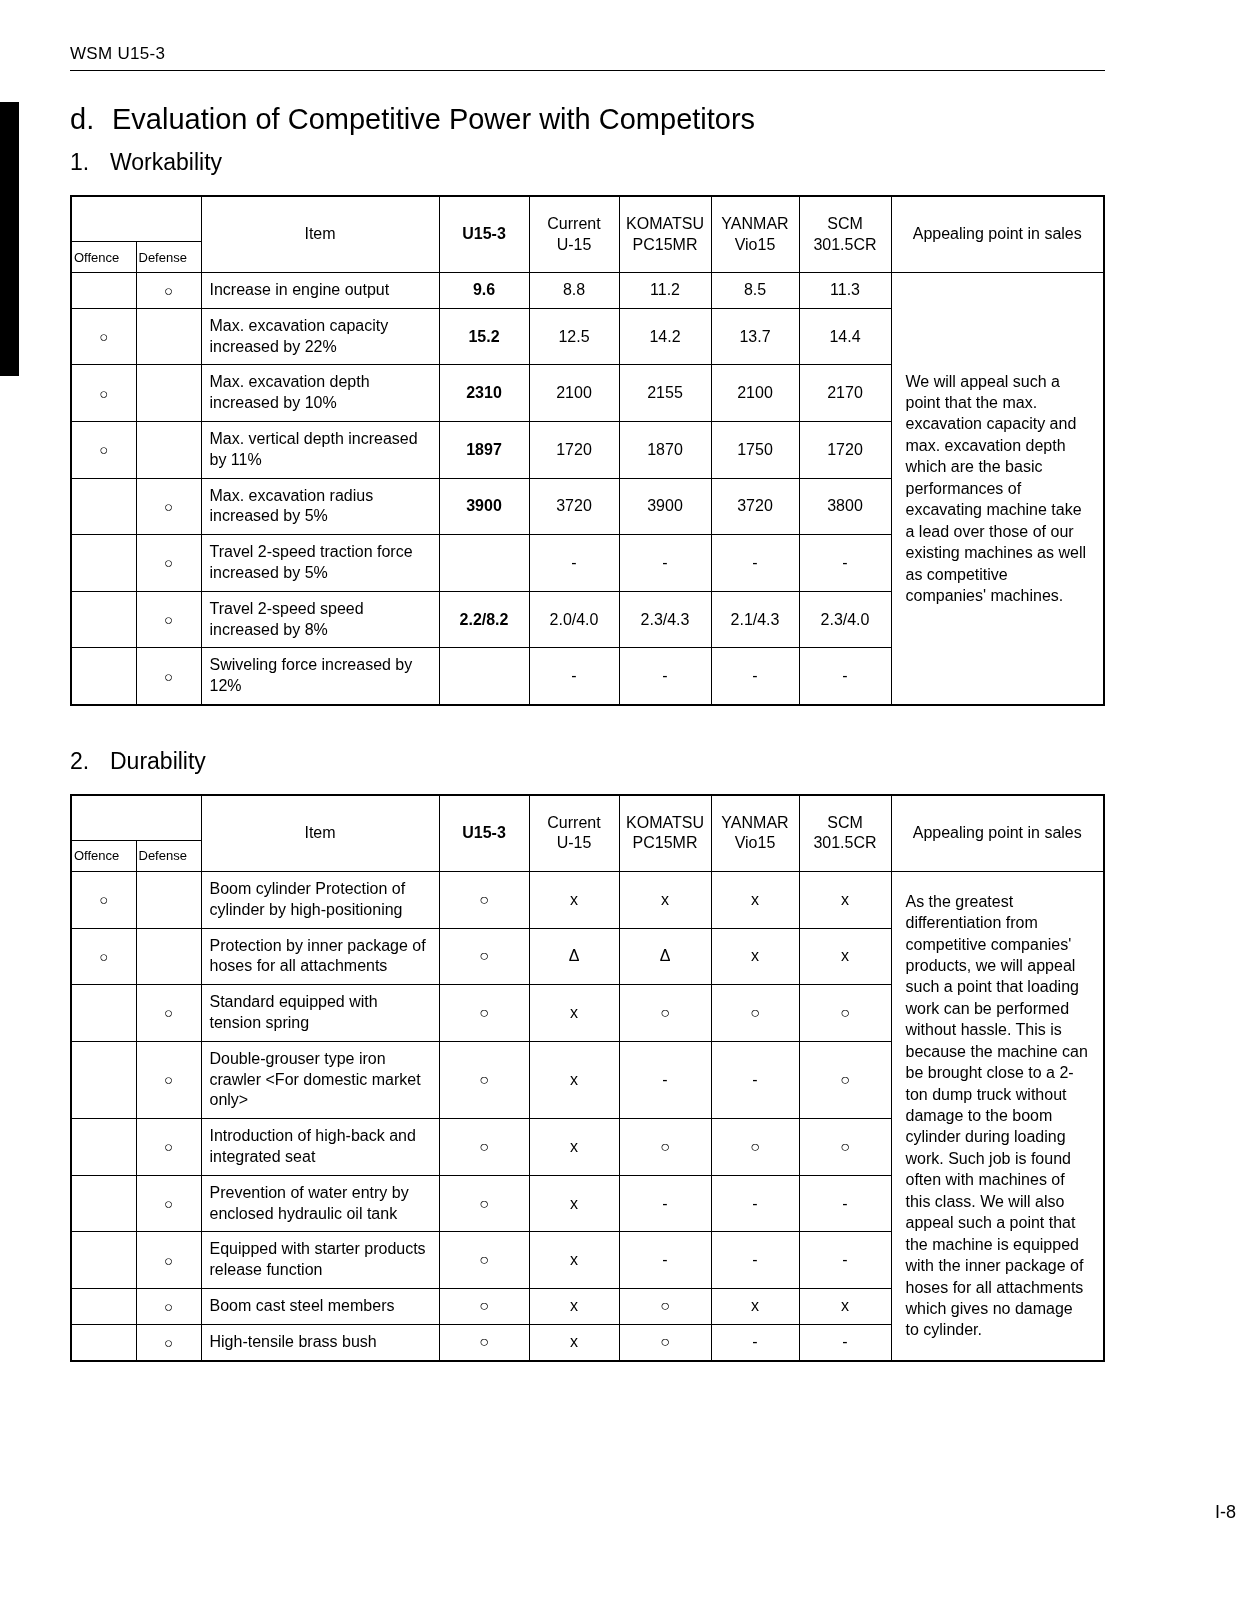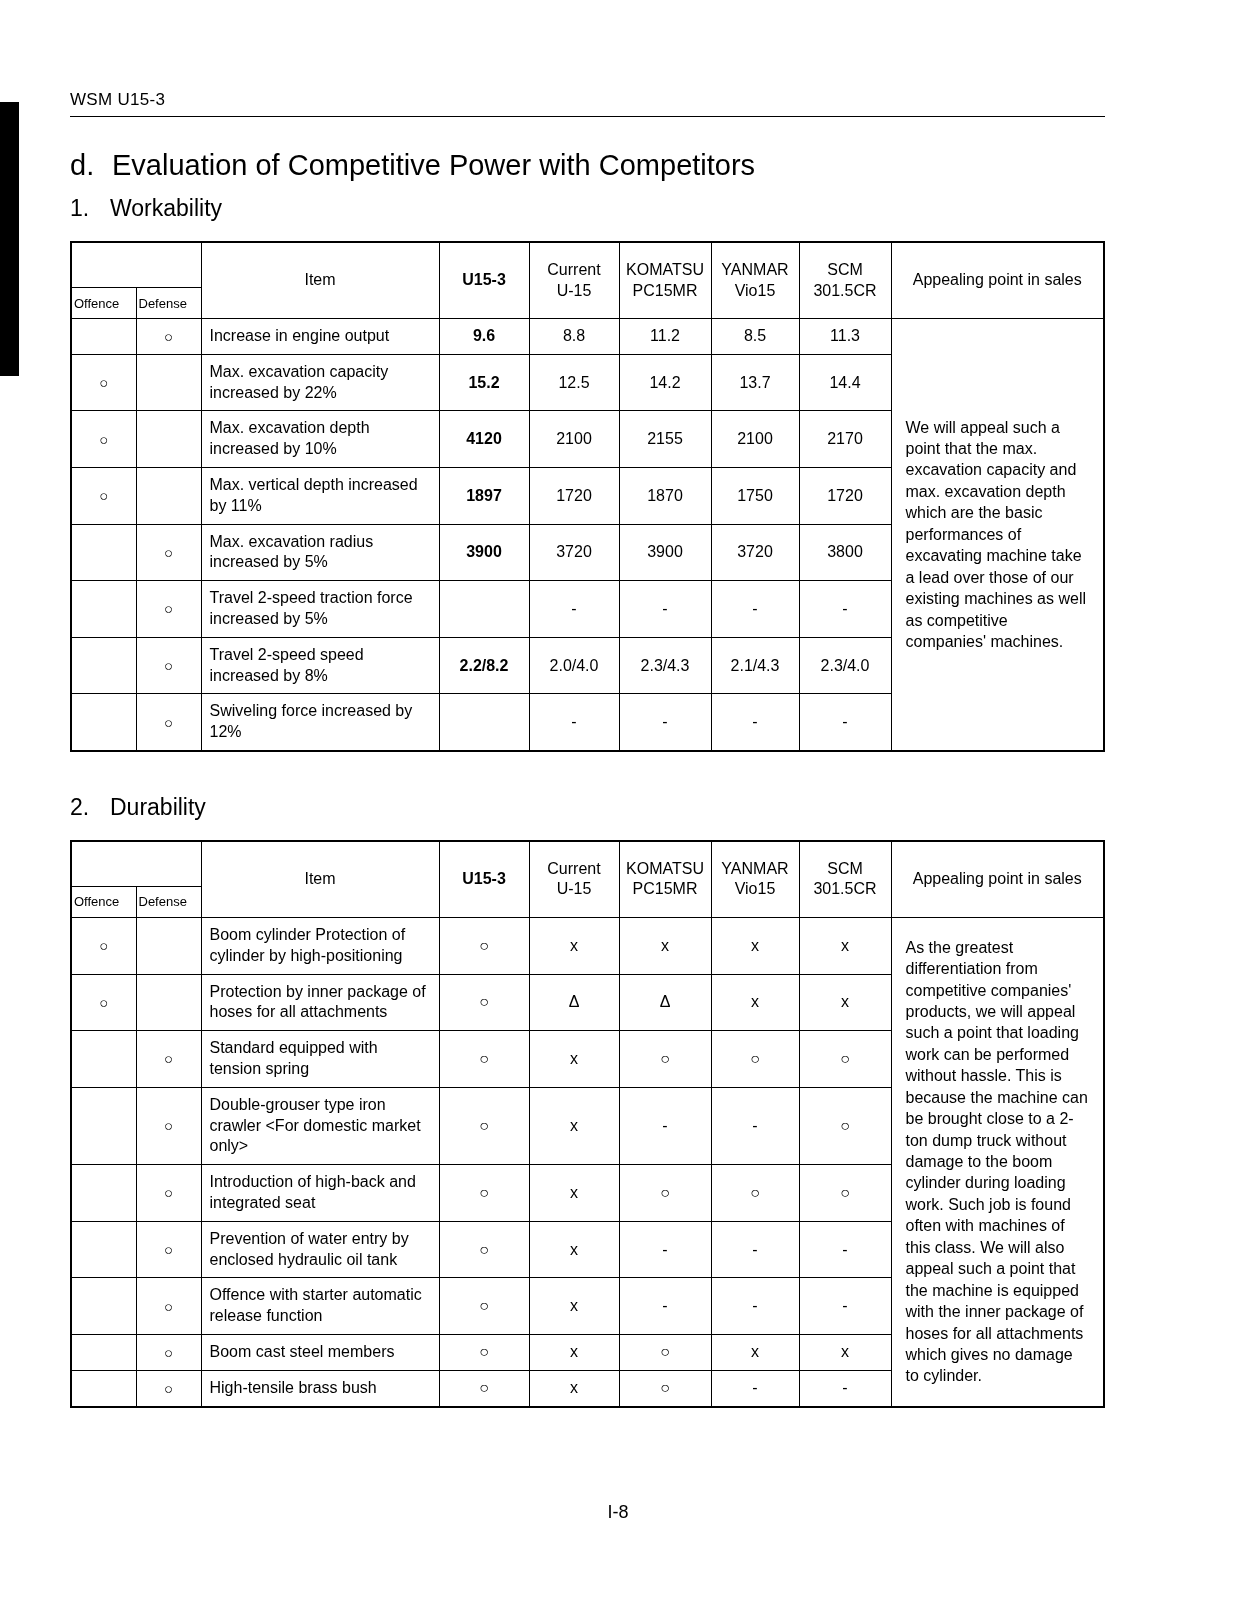--- a/index.html
+++ b/index.html
@@ -11,21 +11,20 @@
   }
   .page {
     position: relative;
     width: 1236px;
     height: 1600px;
     background: #ffffff;
     overflow: hidden;
   }
   .content {
     padding: 44px 131px 0 70px;
-    margin-top: 46px;
   }
   .doc-header {
     font-size: 17px;
     letter-spacing: 0.3px;
     padding-bottom: 6px;
     border-bottom: 1.5px solid #000;
   }
   .side-tab {
     position: absolute;
     left: 0;
@@ -93,21 +92,21 @@
   td.appeal {
     padding: 7px 14px;
     line-height: 1.34;
     vertical-align: middle;
   }
   .footer {
     position: absolute;
     top: 1502px;
     left: 0;
     width: 1236px;
-    text-align: center;
+    text-align: right;
     font-size: 18px;
   }
 </style>
 </head>
 <body>
 
 <div class="page">
   <div class="side-tab"></div>
 
   <div class="content">
@@ -185,21 +184,21 @@
           <td class="val u15">15.2</td>
           <td class="val">12.5</td>
           <td class="val">14.2</td>
           <td class="val">13.7</td>
           <td class="val">14.4</td>
         </tr>
         <tr>
           <td class="mark">○</td>
           <td class="mark"></td>
           <td class="item">Max. excavation depth increased by 10%</td>
-          <td class="val u15">4120</td>
+          <td class="val u15">2310</td>
           <td class="val">2100</td>
           <td class="val">2155</td>
           <td class="val">2100</td>
           <td class="val">2170</td>
         </tr>
         <tr>
           <td class="mark">○</td>
           <td class="mark"></td>
           <td class="item">Max. vertical depth increased by 11%</td>
           <td class="val u15">1897</td>
@@ -356,21 +355,21 @@
           <td class="item">Prevention of water entry by enclosed hydraulic oil tank</td>
           <td class="val u15">○</td>
           <td class="val">x</td>
           <td class="val">-</td>
           <td class="val">-</td>
           <td class="val">-</td>
         </tr>
         <tr>
           <td class="mark"></td>
           <td class="mark">○</td>
-          <td class="item">Offence with starter automatic release function</td>
+          <td class="item">Equipped with starter products release function</td>
           <td class="val u15">○</td>
           <td class="val">x</td>
           <td class="val">-</td>
           <td class="val">-</td>
           <td class="val">-</td>
         </tr>
         <tr>
           <td class="mark"></td>
           <td class="mark">○</td>
           <td class="item">Boom cast steel members</td>

